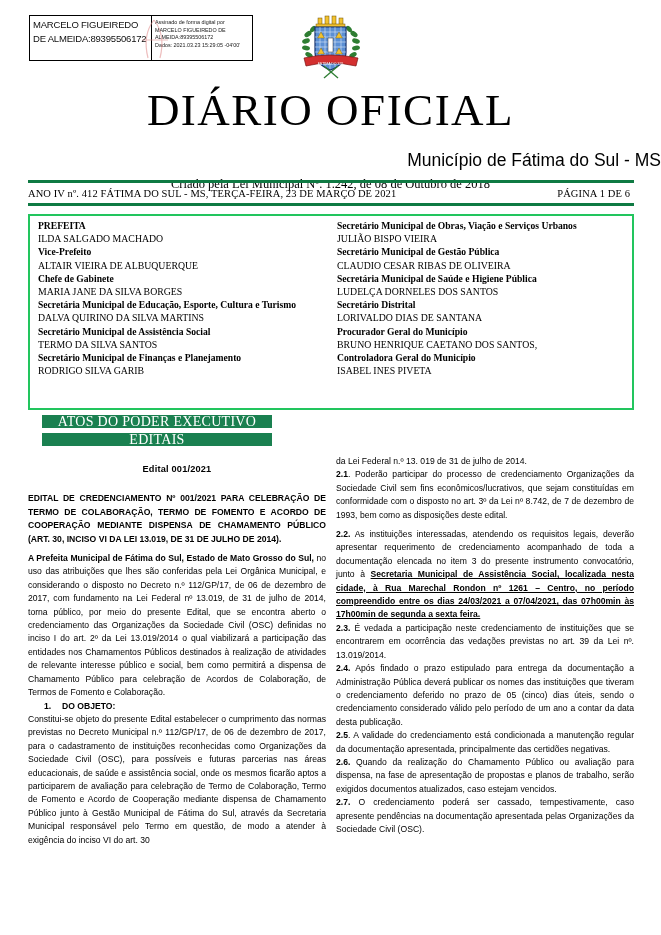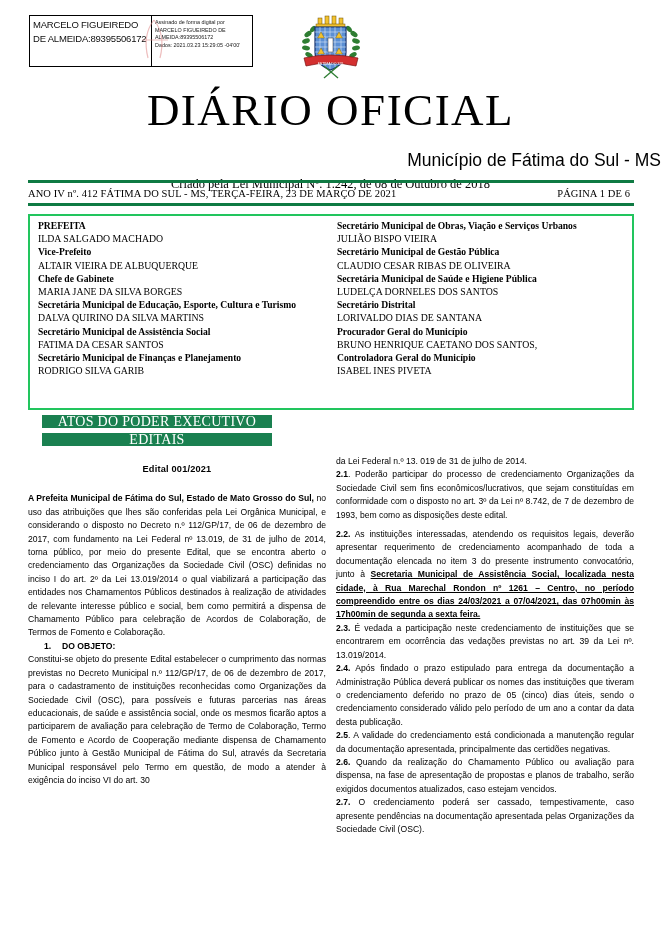--- a/index.html
+++ b/index.html
@@ -21,21 +21,21 @@
     overflow: hidden;
     box-sizing: border-box;
   }
 
   
   .sig-box {
     position: absolute;
     left: 29px;
     top: 15px;
     width: 224px;
-    height: 52px;
+    height: 46px;
     border: 1px solid #000;
     box-sizing: border-box;
     display: flex;
     align-items: stretch;
     background: #fff;
     overflow: hidden;
   }
   .sig-left {
     width: 121px;
     padding: 2px 2px 0 3px;
@@ -320,21 +320,21 @@
     <div class="off-col left">
       <div class="off-role">PREFEITA</div>
       <div class="off-name">ILDA SALGADO MACHADO</div>
       <div class="off-role">Vice-Prefeito</div>
       <div class="off-name">ALTAIR VIEIRA DE ALBUQUERQUE</div>
       <div class="off-role">Chefe de Gabinete</div>
       <div class="off-name">MARIA JANE DA SILVA BORGES</div>
       <div class="off-role">Secretária Municipal de Educação, Esporte, Cultura e Turismo</div>
       <div class="off-name">DALVA QUIRINO DA SILVA MARTINS</div>
       <div class="off-role">Secretário Municipal de Assistência Social</div>
-      <div class="off-name">FATIMA DA CESAR SANTOS</div>
+      <div class="off-name">TERMO DA SILVA SANTOS</div>
       <div class="off-role">Secretário Municipal de Finanças e Planejamento</div>
       <div class="off-name">RODRIGO SILVA GARIB</div>
     </div>
     <div class="off-col right">
       <div class="off-role">Secretário Municipal de Obras, Viação e Serviços Urbanos</div>
       <div class="off-name">JULIÃO BISPO VIEIRA</div>
       <div class="off-role">Secretário Municipal de Gestão Pública</div>
       <div class="off-name">CLAUDIO CESAR RIBAS DE OLIVEIRA</div>
       <div class="off-role">Secretária Municipal de Saúde e Higiene Pública</div>
       <div class="off-name">LUDELÇA DORNELES DOS SANTOS</div>
@@ -345,20 +345,21 @@
       <div class="off-role">Controladora Geral do Município</div>
       <div class="off-name">ISABEL INES PIVETA</div>
     </div>
   </div>
 
   <div class="banner banner-exec">ATOS DO PODER EXECUTIVO</div>
   <div class="banner banner-edit">EDITAIS</div>
 
   <div class="col col-left">
     <div class="edital-title">Edital 001/2021</div>
+    <p class="para b">EDITAL DE CREDENCIAMENTO Nº 001/2021 PARA CELEBRAÇÃO DE TERMO DE COLABORAÇÃO, TERMO DE FOMENTO E ACORDO DE COOPERAÇÃO MEDIANTE DISPENSA DE CHAMAMENTO PÚBLICO (ART. 30, INCISO VI DA LEI 13.019, DE 31 DE JULHO DE 2014).</p>
     <p class="para spaced"><span class="b">A Prefeita Municipal de Fátima do Sul, Estado de Mato Grosso do Sul,</span><span> no uso das atribuições que lhes são conferidas pela Lei Orgânica Municipal, e considerando o disposto no Decreto n.º 112/GP/17, de 06 de dezembro de 2017, com fundamento na Lei Federal nº 13.019, de 31 de julho de 2014, torna público, por meio do presente Edital, que se encontra aberto o credenciamento das Organizações da Sociedade Civil (OSC) definidas no inciso I do art. 2º da Lei 13.019/2014 o qual viabilizará a participação das entidades nos Chamamentos Públicos destinados à realização de atividades de relevante interesse público e social, bem como  permitirá a dispensa de Chamamento Público para celebração de Acordos de Colaboração, de Termos de Fomento e Colaboração.</span></p>
     <p class="heading-num"><span class="numpad">1.</span><span>DO OBJETO:</span></p>
     <p class="para">Constitui-se objeto do presente Edital estabelecer o cumprimento das normas previstas no Decreto Municipal n.º 112/GP/17, de 06 de dezembro de 2017, para o cadastramento de instituições reconhecidas como Organizações da Sociedade Civil (OSC), para possíveis e futuras parcerias nas áreas educacionais, de saúde e assistência social, onde os mesmos ficarão aptos a participarem de avaliação para celebração de Termo de Colaboração, Termo de Fomento e Acordo de Cooperação mediante dispensa de Chamamento Público junto à Gestão Municipal de Fátima do Sul, através da Secretaria Municipal responsável pelo Termo em questão, de modo a atender à exigência do inciso VI do art. 30</p>
   </div>
 
   <div class="col col-right">
     <p class="para no-just">da Lei Federal n.º 13. 019 de 31 de julho de 2014.</p>
     <p class="para"><span class="b">2.1</span><span>. Poderão participar do processo de credenciamento Organizações da Sociedade Civil sem fins econômicos/lucrativos, que sejam constituídas em conformidade com o disposto no art. 3º da Lei nº 8.742, de 7 de dezembro de 1993, bem como as disposições deste edital.</span></p>
     <p class="para spaced"><span class="b">2.2.</span><span> As instituições interessadas, atendendo os requisitos legais, deverão apresentar requerimento de credenciamento acompanhado de toda a documentação elencada no item 3 do presente instrumento convocatório, junto à </span><span class="bu">Secretaria Municipal de Assistência Social, localizada nesta cidade, à Rua Marechal Rondon nº 1261 – Centro, no período compreendido entre os dias 24/03/2021 a 07/04/2021, das 07h00min às 17h00min de segunda a sexta feira.</span></p>
     <p class="para"><span class="b">2.3.</span><span> É vedada a participação neste credenciamento de instituições que se encontrarem em ocorrência das vedações previstas no art. 39 da Lei nº. 13.019/2014.</span></p>

